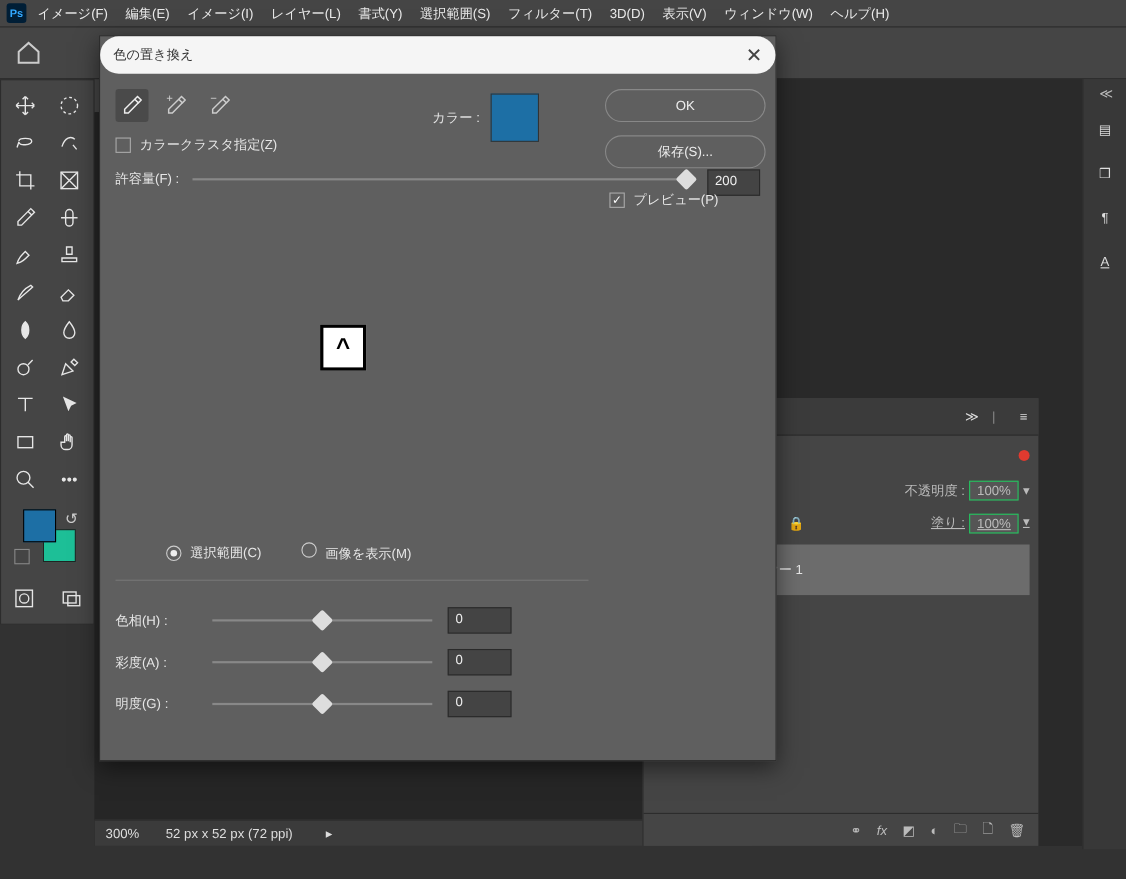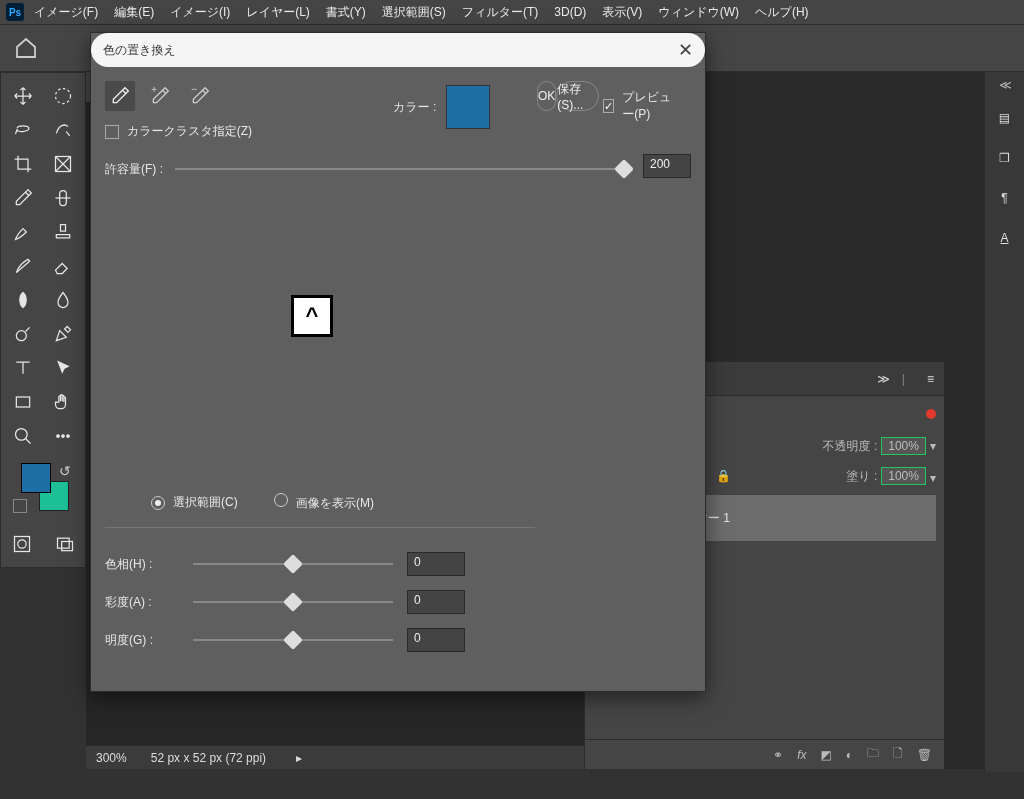--- a/index.html
+++ b/index.html
@@ -43,59 +43,59 @@
   .rpanel { position:absolute; right:40px; top:290px; width:360px; bottom:0; background:#454545; border-left:1px solid #2c2c2c; }
   .rpanel .tabs { display:flex; align-items:center; padding:4px 8px; gap:14px; background:#3b3b3b; border-bottom:1px solid #2c2c2c; }
   .rpanel .tabs .tab { color:#ccc; padding:4px 4px; }
   .rpanel .tabs .more { margin-left:auto; color:#ddd; letter-spacing:-2px; }
   .rpanel .tabs .ham { color:#ddd; margin-left:8px; letter-spacing:2px; }
   .rpanel .blend-row, .rpanel .lockrow { display:flex; align-items:center; padding:6px 8px; gap:8px; color:#bbb; }
   .rpanel .blend-sel { background:#555; padding:2px 8px; border:1px solid #333; color:#bbb; }
   .rpanel .opacity { margin-left:auto; display:flex; align-items:center; gap:4px; }
   .rpanel .pct { background:#555; padding:1px 6px; border:1px solid #22c55e; color:#bbb; }
   .rpanel .lockrow .ic { width:22px; text-align:center; }
-  .rpanel .fill { margin-left:auto; display:flex; align-items:flex-end; gap:4px; }
+  .rpanel .fill { margin-left:auto; display:flex; align-items:flex-start; gap:4px;text-decoration:underline; }
   .layer { display:flex; align-items:center; background:#6c6c6c; margin:4px 8px; padding:6px; gap:10px; }
   .layer .eye { width:18px; text-align:center; }
   .layer .thumb-wrap { width:34px; height:34px; background:#fff; border:2px solid #bfc4c9; display:flex; align-items:center; justify-content:center; }
   .layer .thumb-inner { width:22px; height:22px; background:#1d6fa5; display:flex; align-items:center; justify-content:center; color:#fff; font-weight:bold; }
   .panel-btm { position:absolute; bottom:0; left:0; right:0; height:30px; border-top:1px solid #2c2c2c; display:flex; align-items:center; justify-content:flex-end; gap:14px; padding:0 12px; color:#bbb; }
 
   
   .modal { position:absolute; left:90px; top:32px; width:616px; height:660px; background:#5f5f5f; border:1px solid #2c2c2c; box-shadow:0 6px 20px rgba(0,0,0,.5); color:#e6e6e6; }
   .modal .titlebar { height:34px; background:#f5f5f5; color:#333; display:flex; align-items:center; padding:0 12px;border-radius:17px; }
   .modal .titlebar .close { margin-left:auto; color:#444; font-size:18px; }
   .modal .body { position:relative; padding:14px 14px 14px 14px; height:calc(100% - 34px); }
   .modal .droppers { display:flex; gap:10px; margin-bottom:12px; }
   .modal .drop { width:30px; height:30px; display:flex; align-items:center; justify-content:center; }
   .modal .drop.sel { background:#4a4a4a; border-radius:3px; }
   .modal .colorrow { position:absolute; left:302px; top:18px; display:flex; align-items:center; gap:10px; }
   .modal .colorrow .sw { width:44px; height:44px; background:#1d6fa5; border:1px solid #333; }
   .modal .chkrow { display:flex; align-items:center; gap:8px; margin-top:8px; }
   .modal .chk { width:14px; height:14px; border:1px solid #aaa; background:transparent; }
   .modal .chk.on:before{ content:"✓"; color:#fff; font-size:11px; display:block; text-align:center; line-height:12px;}
-  .modal .fuzzrow { display:flex; align-items:flex-end; gap:12px; margin-top:14px; }
+  .modal .fuzzrow { display:flex; align-items:flex-start; gap:12px; margin-top:14px; }
   .modal .slider { position:relative; height:18px; flex:1; }
   .modal .slider .track { position:absolute; left:0; right:0; top:8px; height:2px; background:#888; }
   .modal .slider .thumb { position:absolute; top:2px; width:14px; height:14px; background:#ddd; border-radius:2px; transform:rotate(45deg); }
   .modal .numbox { width:48px; height:24px; background:#444; border:1px solid #2a2a2a; color:#eee; text-align:left; padding:2px 6px; }
   .modal .preview { position:absolute; left:200px; top:228px; width:42px; height:42px; background:#fff; border:3px solid #000; display:flex; align-items:center; justify-content:center; }
   .modal .preview .caret { font-size:22px; color:#000; font-weight:bold; }
   .modal .radiorow { position:absolute; left:60px; top:426px; display:flex; align-items:center; gap:36px; }
   .modal .radio { width:14px; height:14px; border:1.5px solid #ccc; border-radius:50%; display:inline-flex; align-items:center; justify-content:center; margin-right:8px; }
   .modal .radio.on:before{ content:""; width:6px; height:6px; background:#eee; border-radius:50%; display:block; }
   .modal .divider { position:absolute; left:14px; right:170px; top:460px; height:1px; background:#777; }
   .modal .hsl { position:absolute; left:14px; top:485px; right:170px; }
   .modal .hslrow { display:flex; align-items:center; gap:14px; margin-bottom:14px; }
   .modal .hslrow .lbl { width:74px; text-align:left; }
   .modal .hslrow .slider { width:200px; flex:none; }
   .modal .hslrow .numbox { width:58px; }
   .modal .result { position:absolute; left:384px; top:490px; text-align:center; }
   .modal .result .sw { width:48px; height:48px; background:#1d6fa5; border:1px solid #333; margin-bottom:6px; }
-  .modal .btncol { position:absolute; right:22px; top:14px; width:146px; display:flex; flex-direction:row; }
+  .modal .btncol { position:absolute; right:9px; top:14px; width:146px; display:flex; flex-direction:column; gap:12px; }
   .modal .btn { height:30px; border:1px solid #888; border-radius:15px; background:transparent; color:#eee; display:flex; align-items:center; justify-content:center; }
   .modal .previewchk { margin-top:8px; display:flex; align-items:center; gap:8px; justify-content:flex-start; padding-left:4px; }
 </style>
 </head>
 <body>
 
 <div class="menubar">
   <div class="ps">Ps</div>
   <span class="mi">イメージ(F)</span>
   <span class="mi">編集(E)</span>

